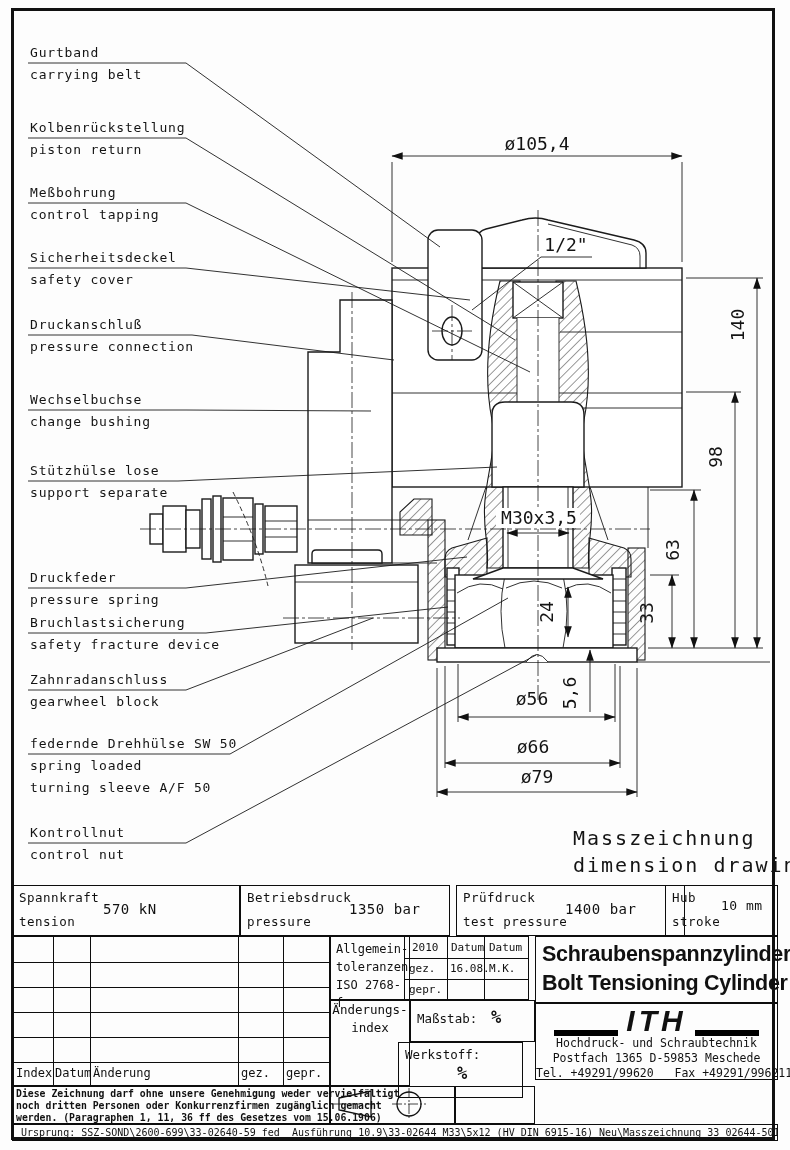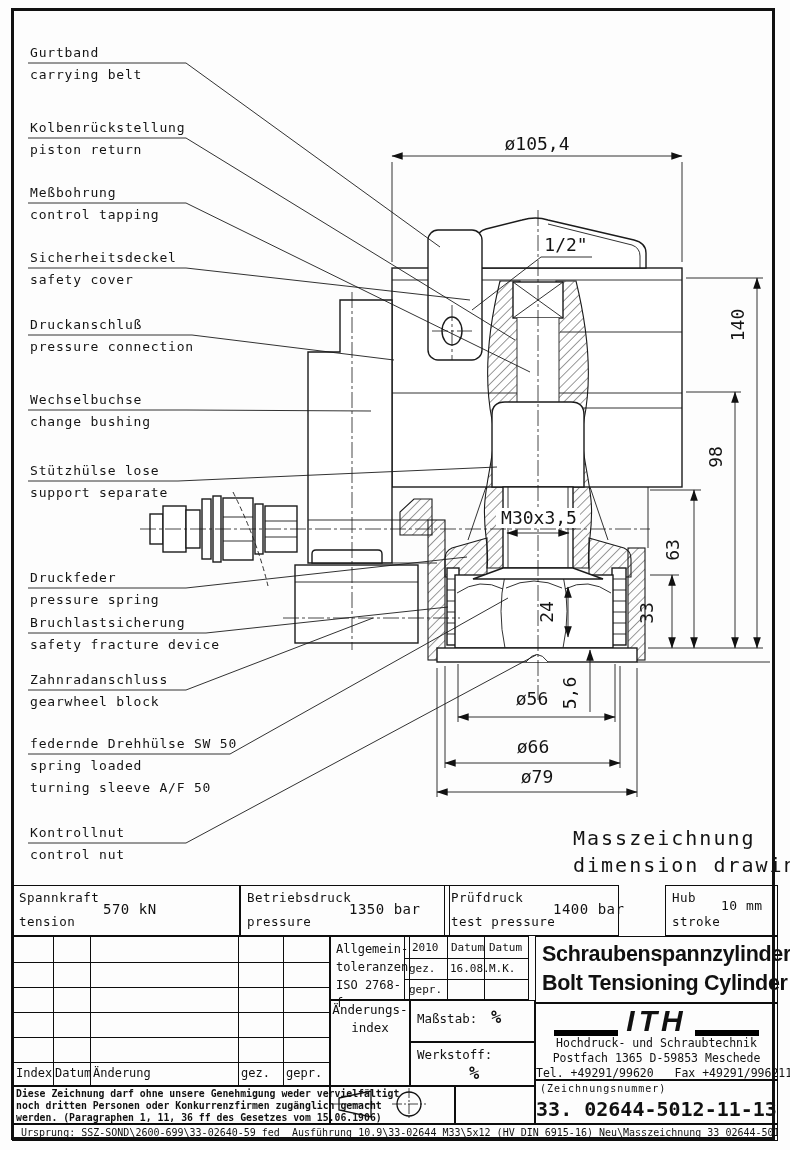--- a/index.html
+++ b/index.html
@@ -271,21 +271,21 @@
   <div class="cell" style="left:12px;top:885px;width:228px;height:51px">
     <div class="lab" style="left:6px;top:4px">Spannkraft</div>
     <div class="lab" style="left:6px;top:28px">tension</div>
     <div class="val" style="left:90px;top:15px">570 kN</div>
   </div>
   <div class="cell" style="left:240px;top:885px;width:210px;height:51px">
     <div class="lab" style="left:6px;top:4px">Betriebsdruck</div>
     <div class="lab" style="left:6px;top:28px">pressure</div>
     <div class="val" style="left:108px;top:15px">1350 bar</div>
   </div>
-  <div class="cell" style="left:444px;top:885px;width:175px;height:51px">
+  <div class="cell" style="left:456px;top:885px;width:229px;height:51px">
     <div class="lab" style="left:6px;top:4px">Prüfdruck</div>
     <div class="lab" style="left:6px;top:28px">test pressure</div>
     <div class="val" style="left:108px;top:15px">1400 bar</div>
   </div>
   <div class="cell" style="left:665px;top:885px;width:113px;height:51px">
     <div class="lab" style="left:6px;top:4px">Hub</div>
     <div class="lab" style="left:6px;top:28px">stroke</div>
     <div class="val" style="left:55px;top:12px;font-size:13px">10 mm</div>
   </div>
 
@@ -328,45 +328,41 @@
 
   <div class="cell" style="left:330px;top:1000px;width:80px;height:86px;text-align:center;font-size:12.5px;line-height:18px;">
     <div>Änderungs-</div>
     <div>index</div>
   </div>
 
   <div class="cell" style="left:410px;top:1000px;width:125px;height:42px">
     <div class="smono" style="left:6px;top:10px;font-size:12.5px">Maßstab:</div>
     <div class="smono" style="left:80px;top:6px;font-size:17px;font-weight:bold">%</div>
   </div>
-  <div class="cell" style="left:410px;top:1042px;width:125px;height:44px">
+  <div class="cell" style="left:398px;top:1042px;width:125px;height:56px">
     <div class="smono" style="left:6px;top:4px;font-size:12.5px">Werkstoff:</div>
     <div class="smono" style="left:58px;top:20px;font-size:17px;font-weight:bold">%</div>
   </div>
 
   <div class="cell" style="left:535px;top:936px;width:243px;height:67px">
     <div class="title-big" style="left:6px;top:5px">Schraubenspannzylinder</div>
     <div class="title-big" style="left:6px;top:34px">Bolt Tensioning Cylinder</div>
   </div>
 
   <div class="cell" style="left:535px;top:1003px;width:243px;height:77px">
     <div class="logo-row">
       <div class="logo-bar"></div>
       <span class="logo-txt">ITH</span>
       <div class="logo-bar"></div>
     </div>
     <div class="addr">Hochdruck- und Schraubtechnik</div>
     <div class="addr">Postfach 1365 D-59853 Meschede</div>
     <div class="addr">Tel. +49291/99620   Fax +49291/996211</div>
   </div>
 
-  <div class="cell" style="left:535px;top:1080px;width:243px;height:44px">
-    <div class="smono" style="left:4px;top:2px;font-size:10px;letter-spacing:1px">(Zeichnungsnummer)</div>
-    <div class="smono" style="left:0;top:16px;width:100%;text-align:center;font-size:20px;font-weight:bold">33. 02644-5012-11-13</div>
-  </div>
 
   <div class="cell legal" style="left:12px;top:1086px;width:318px;height:38px">
     <div>Diese Zeichnung darf ohne unsere Genehmigung weder vervielfältigt</div>
     <div>noch dritten Personen oder Konkurrenzfirmen zugänglich gemacht</div>
     <div>werden. (Paragraphen 1, 11, 36 ff des Gesetzes vom 15.06.1906)</div>
   </div>
 
   <div class="cell" style="left:330px;top:1086px;width:125px;height:38px">
     <svg width="121" height="34" viewBox="0 0 121 34">
       <path d="M8,11 L40,4 L40,30 L8,23 Z" fill="none" stroke="#111" stroke-width="1.3"></path>

